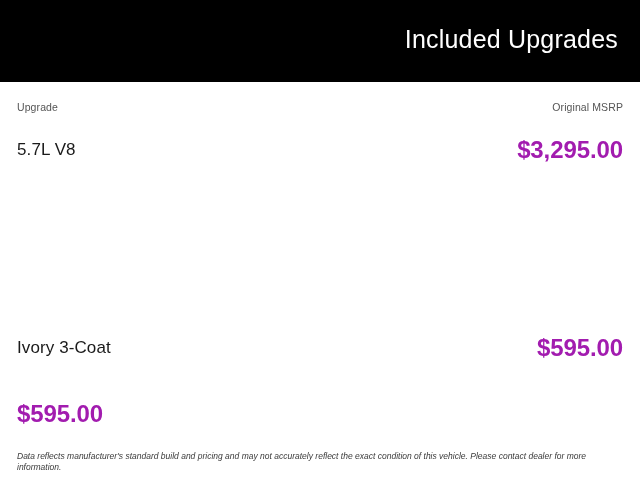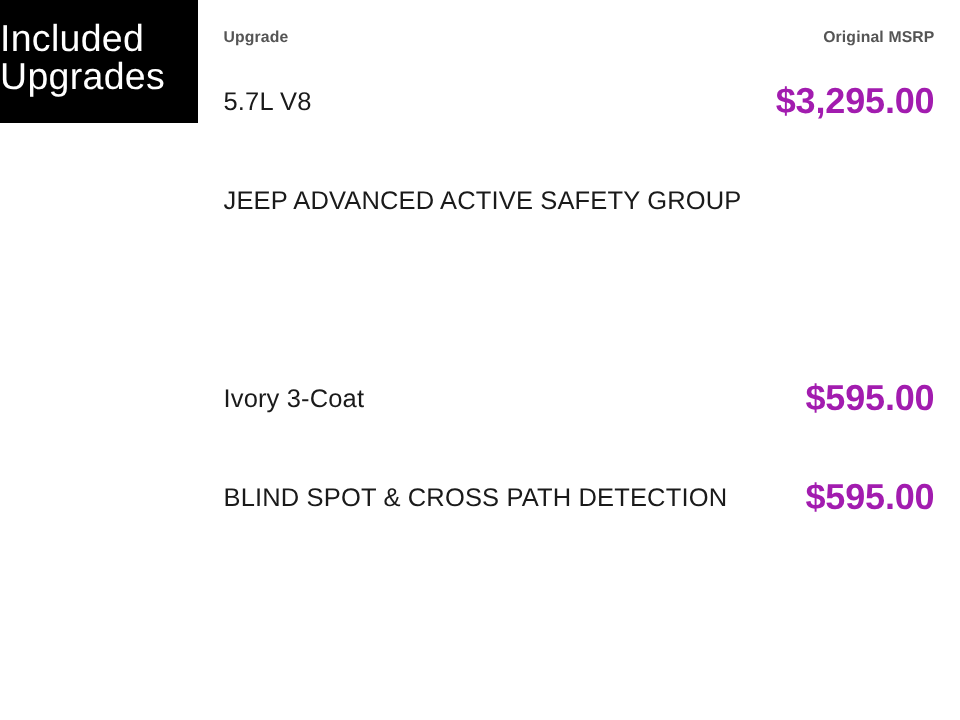--- a/index.html
+++ b/index.html
@@ -12,21 +12,21 @@
     background: #ffffff;
     font-family: "Liberation Sans", sans-serif;
     color: #111111;
     overflow: hidden;
   }
   .page {
     width: 640px;
     height: 480px;
     position: relative;
     display: flex;
-    flex-direction: row;
+    flex-direction: column;
   }
   .header {
     background: #000000;
     height: 82px;
     flex: 0 0 82px;
     display: flex;
     align-items: center;
     justify-content: flex-end;
     box-sizing: border-box;
     padding: 0 22px 0 0;
@@ -49,21 +49,21 @@
   .col-heads {
     display: flex;
     justify-content: space-between;
     align-items: baseline;
     margin-top: 19px;
     margin-bottom: 4px;
   }
   .col-head {
     font-size: 10.5px;
     color: #555555;
-    font-weight: 700;
+    font-weight: 400;
     letter-spacing: 0.1px;
   }
   .rows {
     display: flex;
     flex-direction: column;
   }
   .row {
     display: flex;
     justify-content: space-between;
     align-items: center;
@@ -110,36 +110,35 @@
     </div>
 
     <div class="rows">
 
       <div class="row">
         <div class="row-label">5.7L V8</div>
         <div class="row-price">$3,295.00</div>
       </div>
 
       <div class="row">
-        <div class="row-label">JEEP ADVANCED ACTIVE SAFETY GROUP</div>
       </div>
 
       <div class="row">
       </div>
 
       <div class="row">
         <div class="row-label">Ivory 3-Coat</div>
         <div class="row-price">$595.00</div>
       </div>
 
       <div class="row">
-        <div class="row-label">BLIND SPOT &amp; CROSS PATH DETECTION</div>
         <div class="row-price">$595.00</div>
       </div>
 
     </div>
 
+    <div class="disclaimer">Data reflects manufacturer's standard build and pricing and may not accurately reflect the exact condition of this vehicle. Please contact dealer for more information.</div>
 
     <div class="spacer"></div>
 
   </div>
 
 </div>
 
 </body></html>

